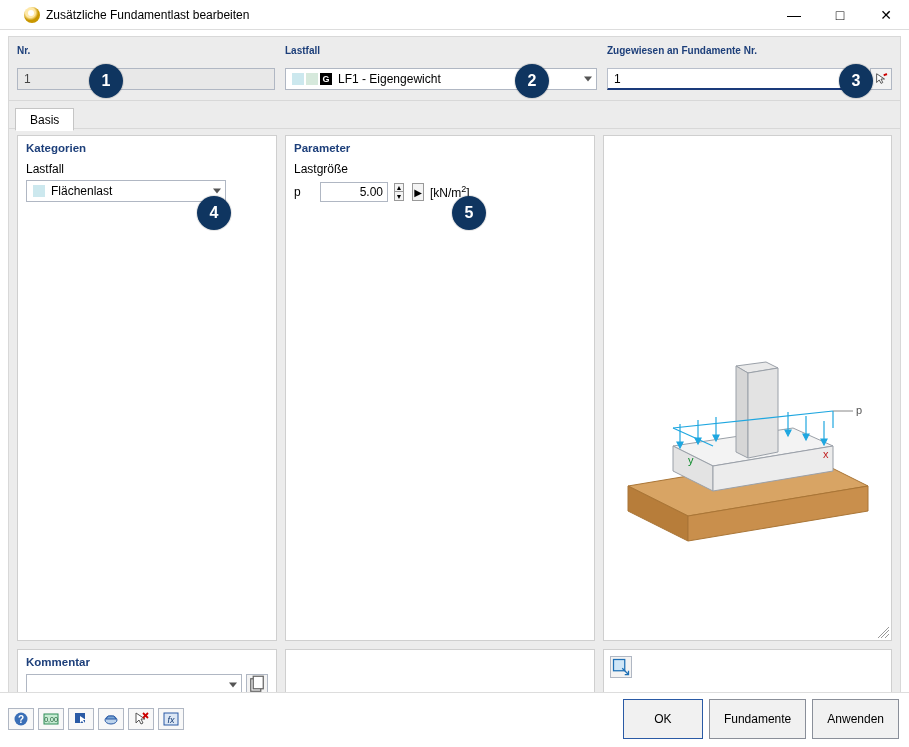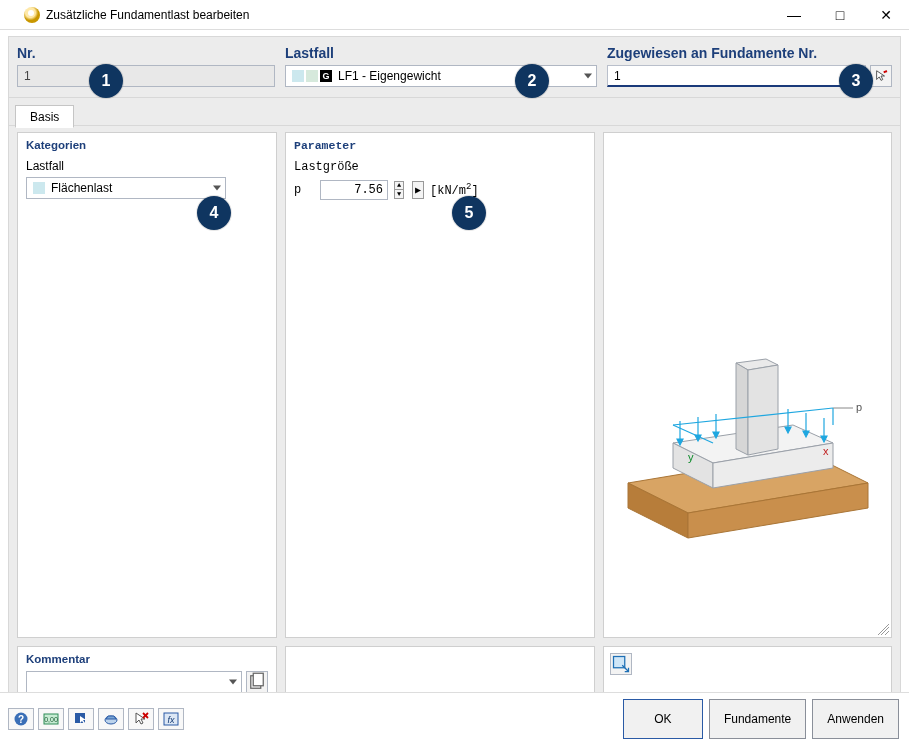--- a/index.html
+++ b/index.html
@@ -45,21 +45,21 @@
   }
   .top-row {
     display:flex;
     gap:10px;
     background:#ececec;
     padding:8px 8px 10px 8px;
     border:1px solid #d8d8d8;
   }
   .field-group { display:flex; flex-direction:column; }
   .field-group .label {
-    font-weight:bold; color:#1d3f7a; font-size:14px; margin-bottom:4px;
+    font-weight:bold; color:#1d3f7a; font-size:10px; margin-bottom:12px;
   }
   .field-nr { width:258px;}
   .field-lastfall { width:312px;}
   .field-assigned { flex:1; }
 
   .textbox, .combo {
     height:22px; background:#fff; border:1px solid #b0b7c3;
     display:flex; align-items:center; padding:0 6px; font-size:12px;
   }
   .textbox.readonly { background:#e8e8e8; color:#444; }
@@ -119,21 +119,21 @@
   .panel{
     background:#fff; border:1px solid #cfcfcf;
     display:flex; flex-direction:column;
   }
   .panel-header{
     font-weight:bold; color:#1d3f7a; font-size:11.5px;
     padding:6px 8px 4px 8px;
   }
   .panel-body{ padding:4px 8px 8px 8px; flex:1;}
   .col-left .panel.kategorien{ height:506px;}
-  .col-mid .panel.parameter{ height:506px;font-family:Liberation Mono, monospace;}
+  .col-mid .panel.parameter{ height:506px;}
   .col-right .panel.viewer3d{ height:506px; background:#fff;}
 
   .form-label{ font-size:12px; color:#000; margin-bottom:4px; display:block;}
   .combo-inline{ width:200px;}
 
   .param-row{ display:flex; align-items:center; gap:6px; margin-top:6px;}
   .param-sym{ width:20px;}
   .param-val{
     width:68px;height:20px;border:1px solid #b0b7c3;text-align:right;padding:0 4px;
     display:flex;align-items:center;justify-content:flex-end;font-size:12px;
@@ -283,21 +283,21 @@
     </div>
 
     <div class="col col-mid">
       <div class="panel parameter">
         <div class="panel-header">Parameter</div>
         <div class="panel-body">
           <span class="form-label">Lastgröße</span>
           <div class="param-row">
             <span class="param-sym">p</span>
             <div class="param-val">
-              <span>7.56</span>
+              <span>5.00</span>
             </div>
             <div class="spinner">
               <div class="spin">▲</div>
               <div class="spin">▼</div>
             </div>
             <div class="goto">▶</div>
             <span class="unit">
               <span>[kN/m</span><sup>2</sup><span>]</span>
             </span>
           </div>

